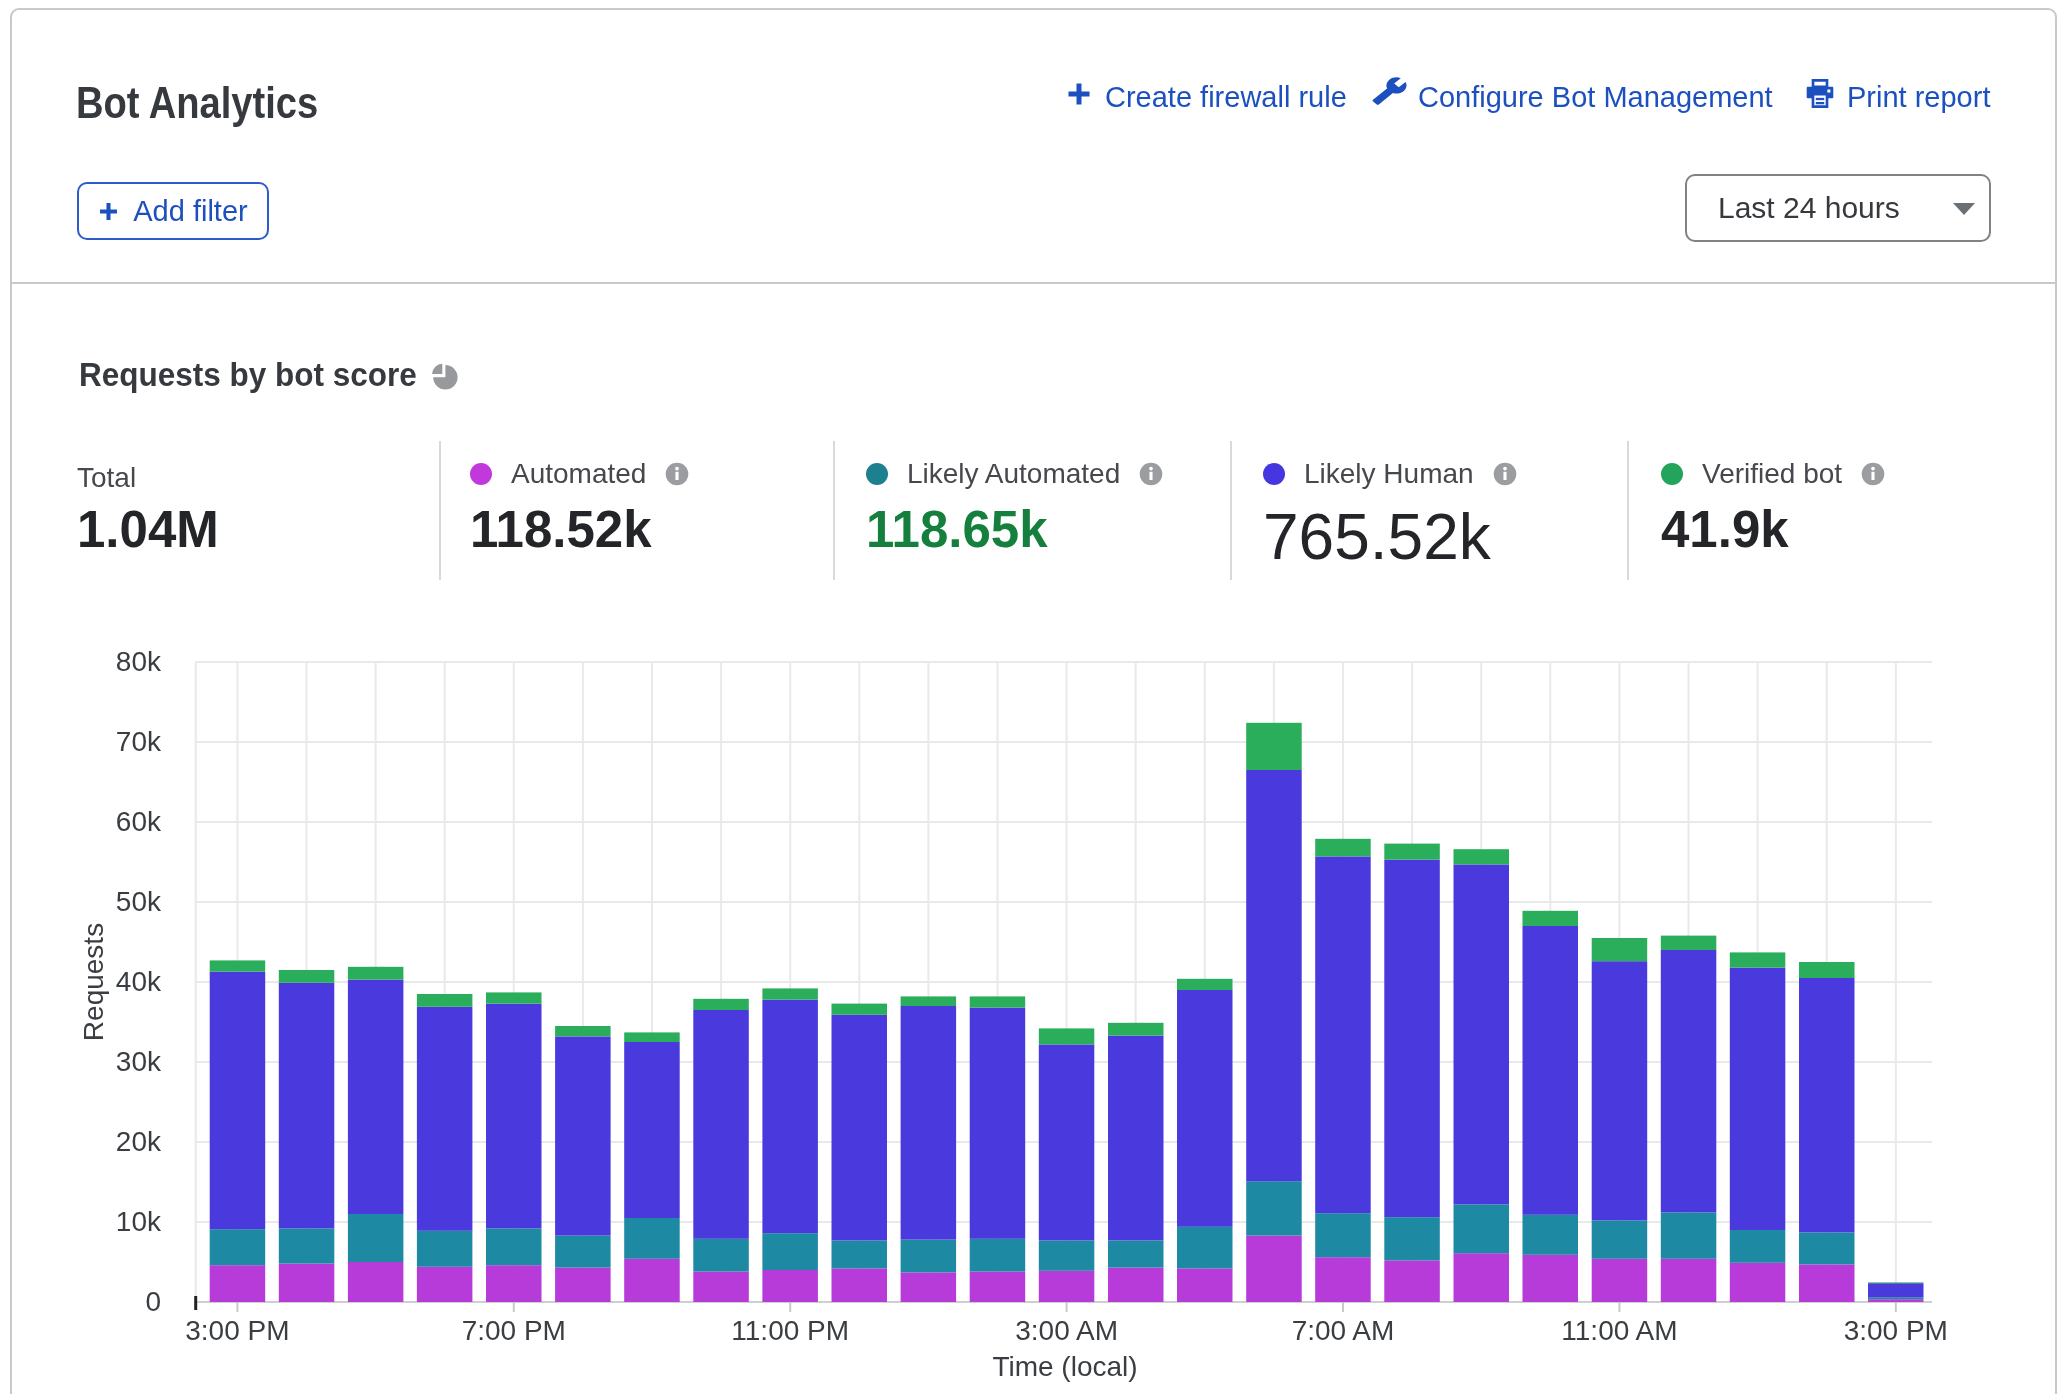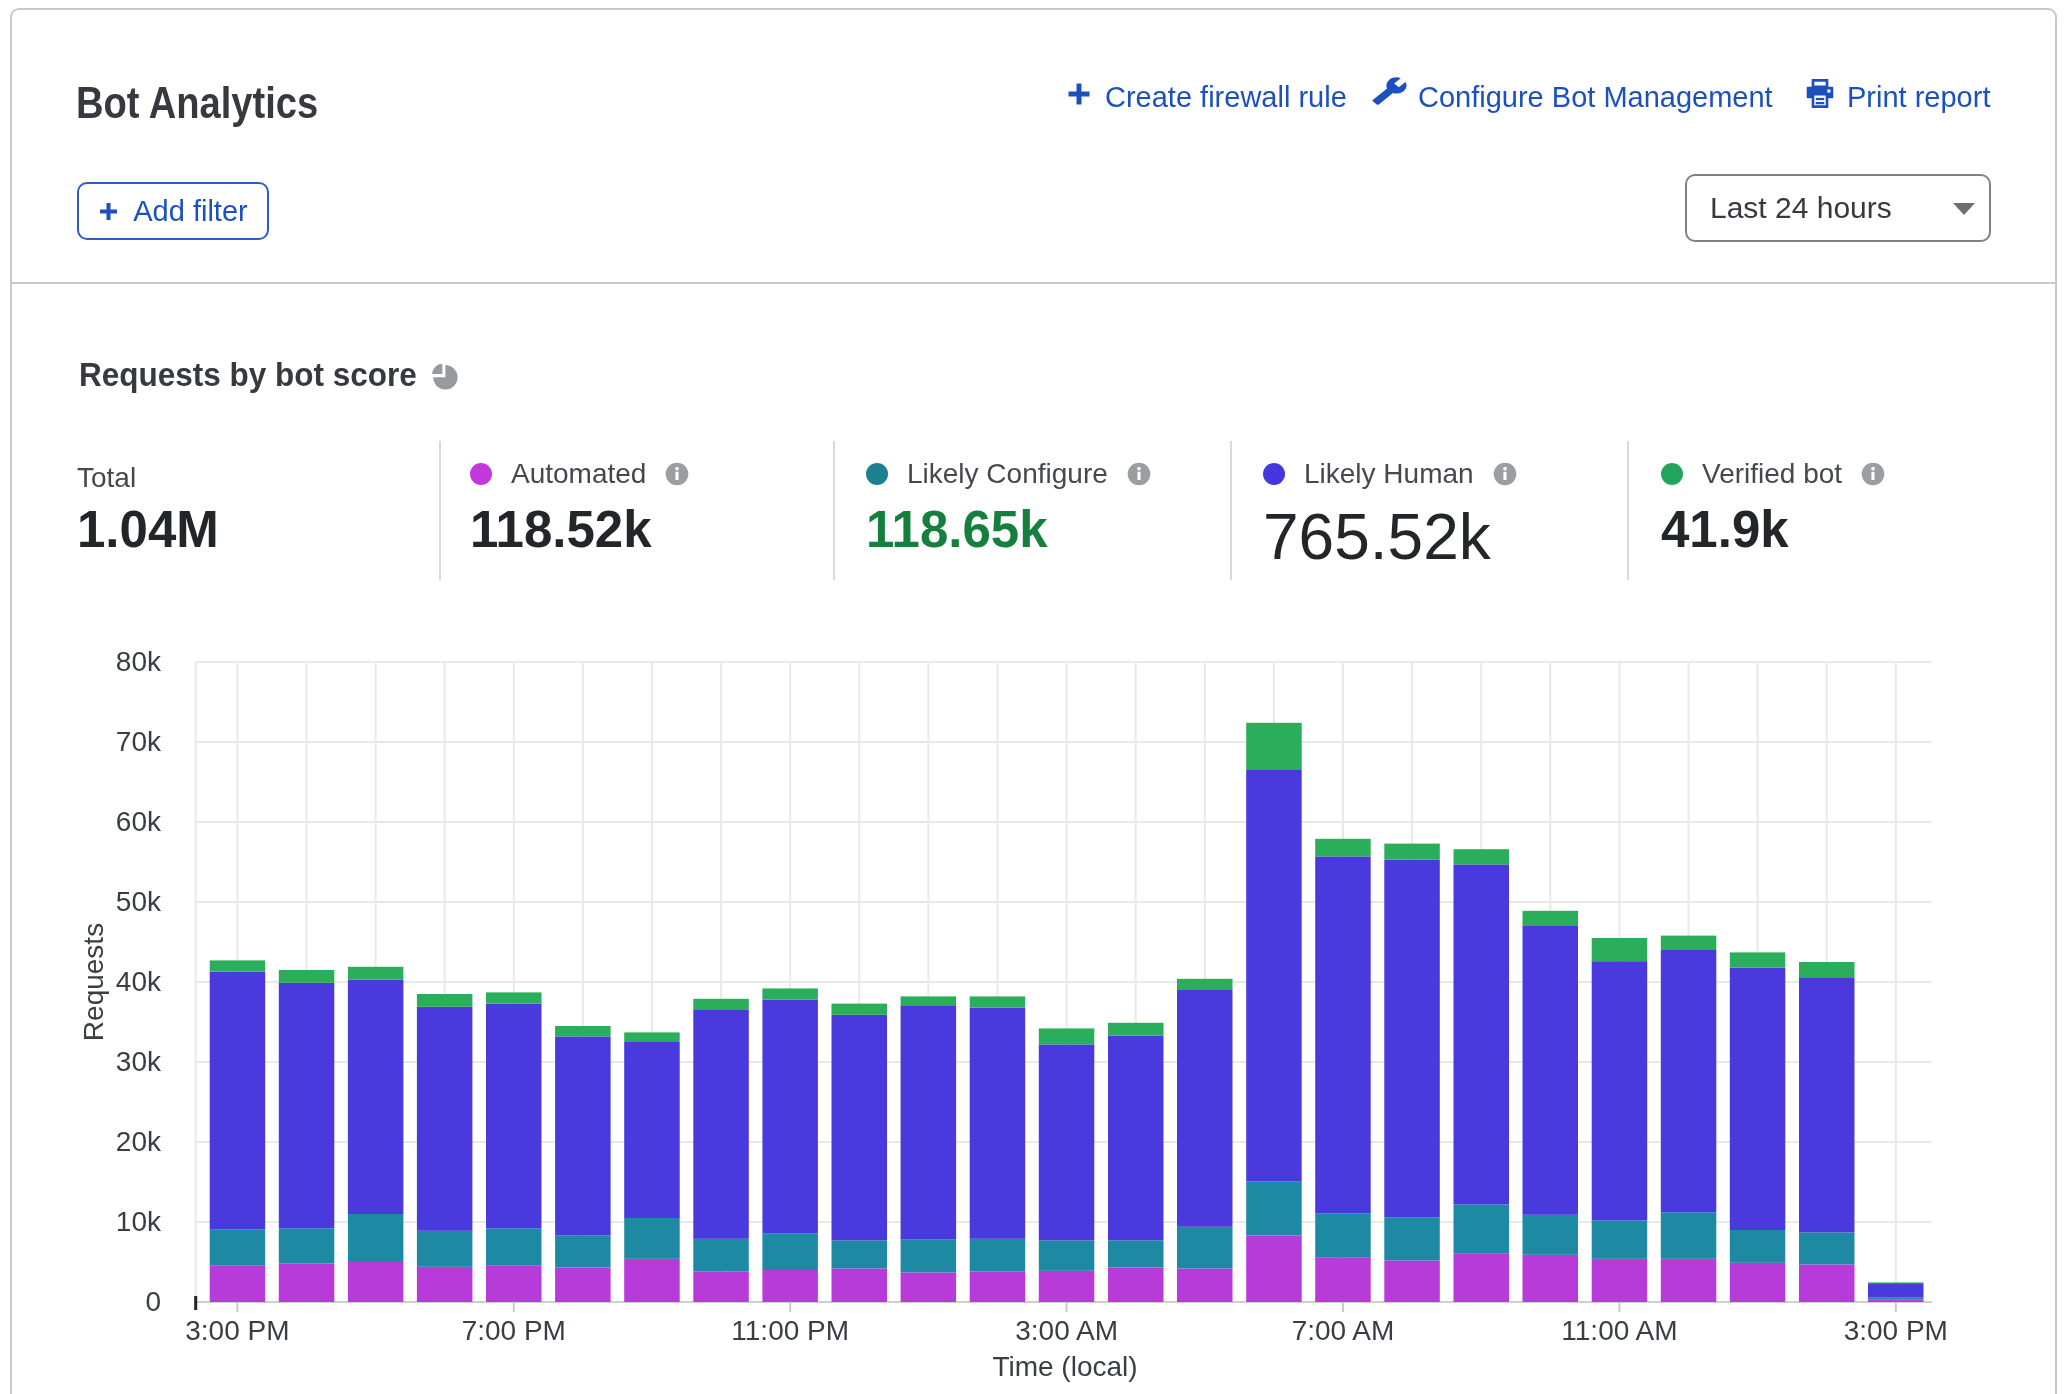--- a/index.html
+++ b/index.html
@@ -40,21 +40,21 @@
     </div>
 
 <div class="abs" style="left:77px;top:182px;width:188px;height:54px;border:2px solid #2d5cc8;border-radius:10px;display:flex;align-items:center;justify-content:center;gap:14px">
       <svg width="21" height="21" viewBox="0 0 24 24" style="flex:none;margin-bottom:0px">
         <path d="M9.7 2.3h4.6v7.4h7.4v4.6h-7.4v7.4H9.7v-7.4H2.3V9.7h7.4z" fill="#1d50bf"></path>
       </svg>
       <span style="font-size:29px;color:#1d50bf">Add filter</span>
     </div>
 
 <div class="abs" style="left:1685px;top:174px;width:302px;height:64px;border:2px solid #7e8287;border-radius:10px;display:flex;align-items:center">
-<span style="font-size:30px;color:#36393d;margin-left:23px">Last 24 hours</span>
+<span style="font-size:30px;color:#36393d;margin-left:31px">Last 24 hours</span>
 <svg width="22" height="12" viewBox="0 0 22 12" style="position:absolute;right:14px;top:27px">
         <path d="M0 0h22L11 12z" fill="#6b7075"></path>
       </svg>
 </div>
 
 <div class="abs" style="left:79px;top:356px;font-size:33px;font-weight:700;color:#36393d;white-space:nowrap;transform:scaleX(0.954);transform-origin:0 0">Requests by bot score</div>
 <div class="abs" style="left:431px;top:363px"><svg width="27" height="27" viewBox="0 0 27 27" style="flex:none" fill="#97999c">
 <path d="M14.4 2.1 A 12.2 12.2 0 1 1 2.2 14.3 L 14.4 14.3 z"></path>
 <path d="M1 11.1 A 10.6 10.6 0 0 1 11.3 0.8 L 11.3 11.1 z"></path>
 </svg></div>
@@ -72,21 +72,21 @@
       <span style="color:#46484d;font-size:28px">Automated</span>
       <svg width="24" height="24" viewBox="0 0 24 24" style="flex:none">
         <circle cx="12" cy="12" r="11.3" fill="#9b9da1"></circle>
         <rect x="10.45" y="9.8" width="3.1" height="8.2" fill="#fff"></rect>
         <circle cx="12" cy="6.6" r="1.85" fill="#fff"></circle>
       </svg>
     </div>
 <div style="position:absolute;left:470px;top:500px;font-size:51px;font-weight:700;color:#232528">118.52k</div>
 <div style="position:absolute;left:866px;top:462px;display:flex;align-items:center;gap:19px;height:24px">
       <span style="display:inline-block;flex:none;width:22px;height:22px;border-radius:50%;background:#1d808f"></span>
-      <span style="color:#46484d;font-size:28px">Likely Configure</span>
+      <span style="color:#46484d;font-size:28px">Likely Automated</span>
       <svg width="24" height="24" viewBox="0 0 24 24" style="flex:none">
         <circle cx="12" cy="12" r="11.3" fill="#9b9da1"></circle>
         <rect x="10.45" y="9.8" width="3.1" height="8.2" fill="#fff"></rect>
         <circle cx="12" cy="6.6" r="1.85" fill="#fff"></circle>
       </svg>
     </div>
 <div style="position:absolute;left:866px;top:500px;font-size:51px;font-weight:700;color:#15803d">118.65k</div>
 <div style="position:absolute;left:1263px;top:462px;display:flex;align-items:center;gap:19px;height:24px">
       <span style="display:inline-block;flex:none;width:22px;height:22px;border-radius:50%;background:#4636e0"></span>
       <span style="color:#46484d;font-size:28px">Likely Human</span>

